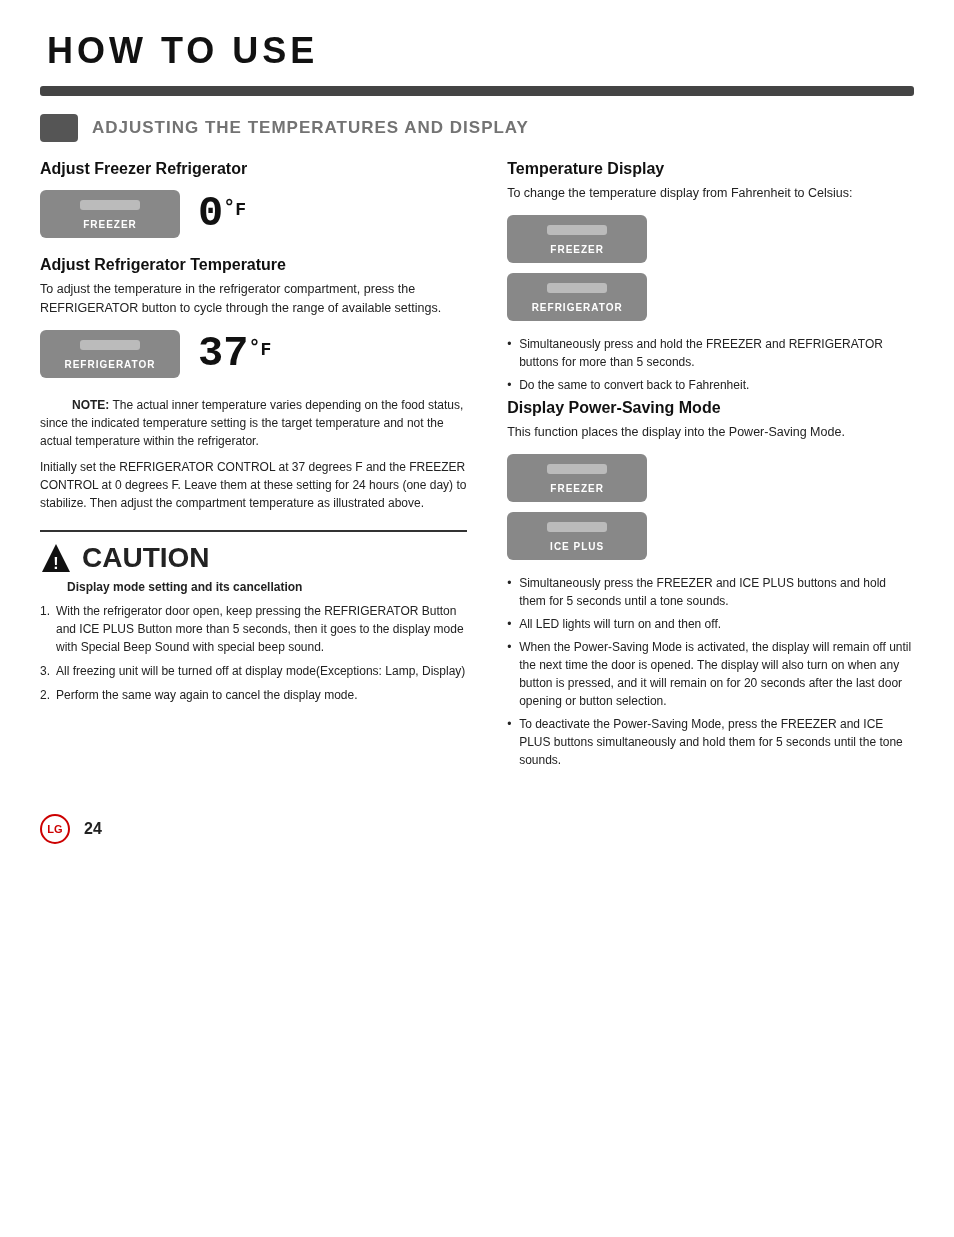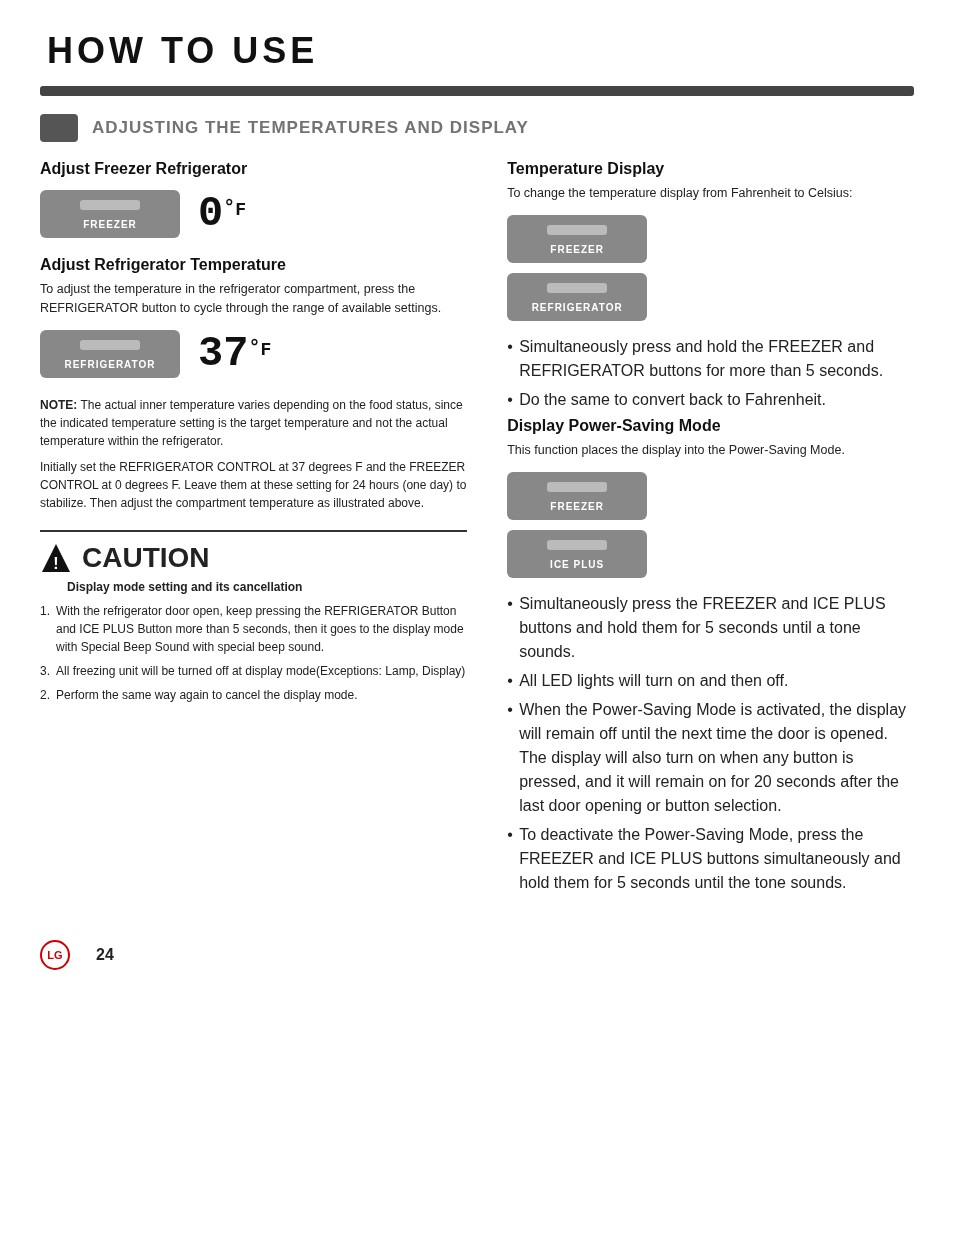--- a/index.html
+++ b/index.html
@@ -137,20 +137,21 @@
 
     
     .note-text {
       font-size: 12px;
       line-height: 1.5;
       color: #222;
       margin-bottom: 8px;
     }
     .note-text strong {
       font-weight: bold;
+      margin-left: 32px;
     }
 
     
     .caution-box {
       margin-top: 18px;
       border-top: 2px solid #333;
       padding-top: 10px;
     }
     .caution-title {
       font-size: 28px;
@@ -200,37 +201,37 @@
       align-items: flex-start;
       gap: 10px;
       margin: 12px 0 14px 0;
     }
 
     .bullet-list {
       list-style: none;
       padding-left: 0;
     }
     .bullet-list li {
-      font-size: 16px;
+      font-size: 12px;
       line-height: 1.5;
       margin-bottom: 5px;
       padding-left: 12px;
       position: relative;
     }
     .bullet-list li::before {
       content: '•';
       position: absolute;
       left: 0;
     }
 
     
     .footer {
       display: flex;
       align-items: center;
-      gap: 26px;
+      gap: 14px;
       margin-top: 32px;
       padding-top: 8px;
     }
     .lg-logo {
       width: 30px;
       height: 30px;
       border: 2px solid #c00;
       border-radius: 50%;
       display: flex;
       align-items: center;

